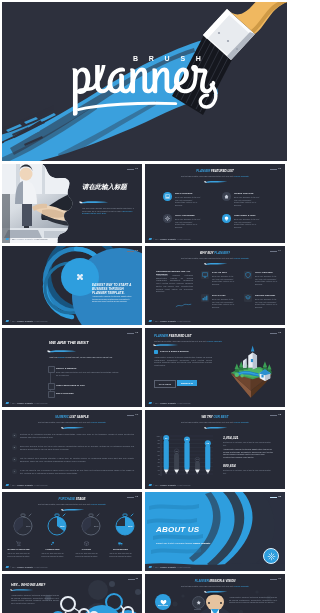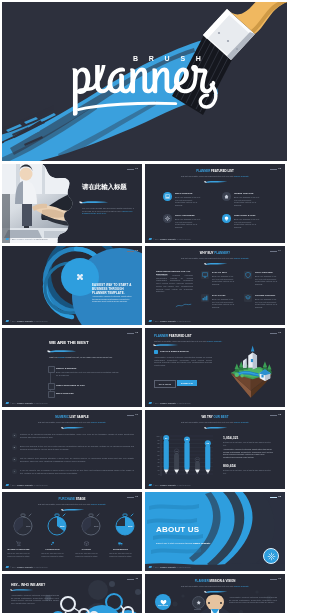--- a/index.html
+++ b/index.html
@@ -11,21 +11,21 @@
   
   .hero{position:absolute;left:2px;top:2px;width:285px;height:159px;
         background:#2d303d;overflow:hidden;}
   .hero svg{position:absolute;left:0;top:0;}
   .brushword{position:absolute;left:131px;top:53px;font-size:7px;letter-spacing:4.4px;
              color:#ffffff;font-weight:700;}
   svg.planner{position:absolute;left:70px;top:63px;width:150px;height:52px;z-index:3;}
 
   
   .grid{position:absolute;left:2px;top:164px;width:286px;}
-  .row{display:flex;margin-bottom:3px;}
+  .row{display:flex;margin-bottom:3px;font-style:italic;}
   .slide{width:140px;height:79px;background:#272a36;position:relative;overflow:hidden;
          margin-right:3px;}
   .slide:last-child{margin-right:0;}
   .slide > svg{position:absolute;left:0;top:0;}
 
   
   .foot{position:absolute;left:4px;bottom:2.5px;font-size:1.9px;color:#6b7281;
         letter-spacing:0;white-space:nowrap;line-height:3px;z-index:5;}
   .foot b{color:#aab1bd;font-weight:700;}
   .foot .fb{display:inline-block;width:3px;height:1.6px;background:#3aa0dd;

